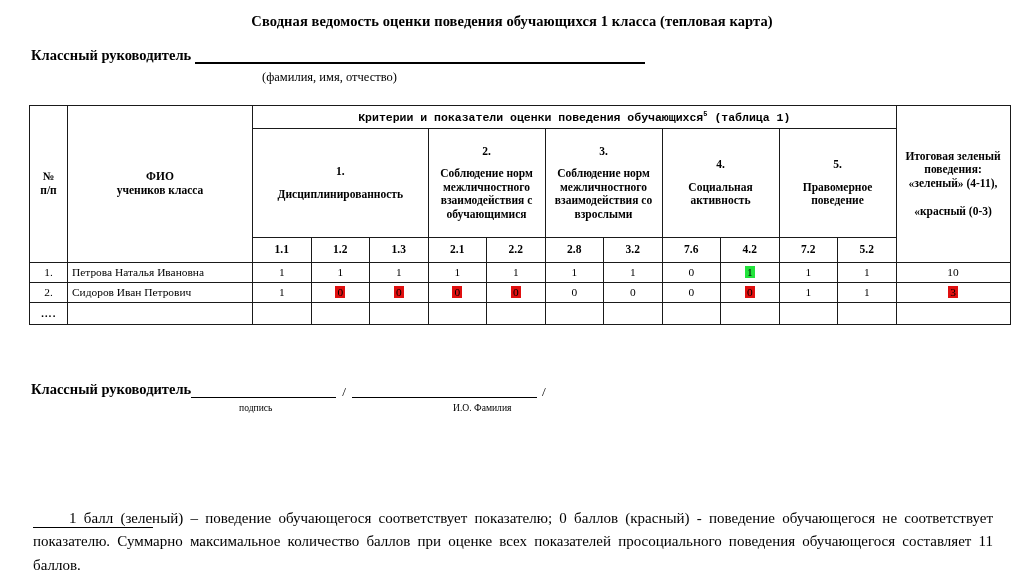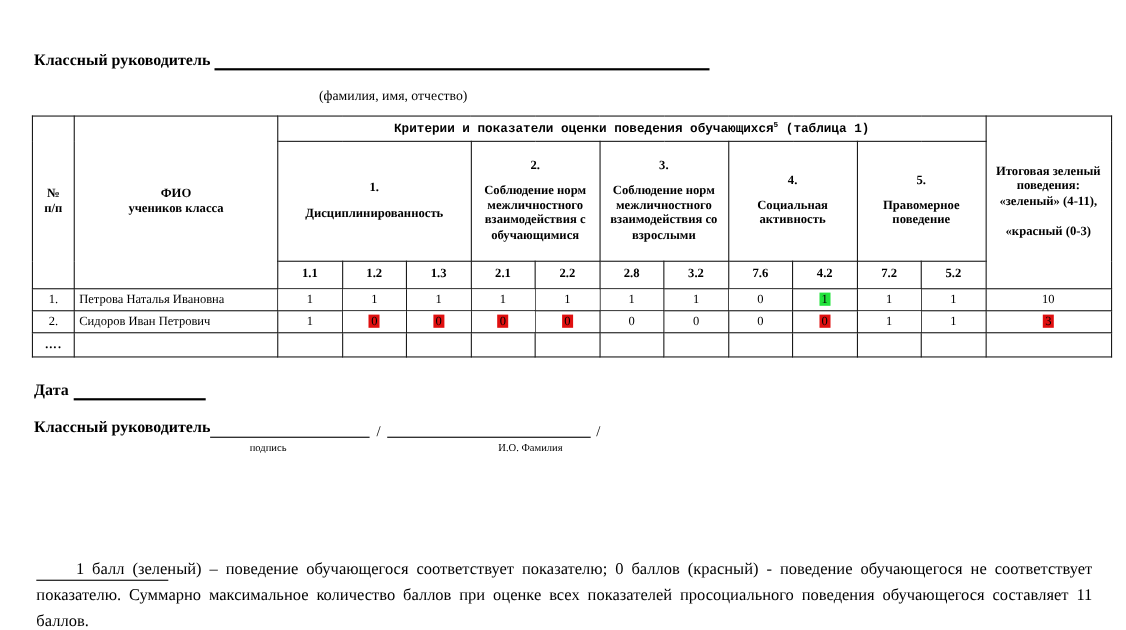--- a/index.html
+++ b/index.html
@@ -19,21 +19,21 @@
   
   .teacher-row{
     position:absolute;left:31px;top:47px;
     display:flex;align-items:flex-end;
   }
   .teacher-label{font-size:14.5px;font-weight:bold;}
   .teacher-rule{
     width:450px;border-bottom:2.2px solid #000;margin-left:4px;height:14px;
   }
   .teacher-hint{
-    position:absolute;left:262px;top:80px;font-size:12.5px;margin-left:28px;
+    position:absolute;left:262px;top:70px;font-size:12.5px;
   }
 
   
   .tbl{
     position:absolute;left:29px;top:105px;
     border-collapse:collapse;
     table-layout:fixed;
     font-family:"Liberation Serif", serif;
   }
   .tbl td,.tbl th{
@@ -90,36 +90,37 @@
   .date-row{position:absolute;left:31px;top:347px;display:flex;align-items:flex-end;}
   .date-label{font-size:14.5px;font-weight:bold;}
   .date-rule{width:120px;border-bottom:2.2px solid #000;margin-left:5px;height:13px;}
 
   .sign-row{position:absolute;left:31px;top:381px;display:flex;align-items:flex-end;}
   .sign-label{font-size:14.5px;font-weight:bold;}
   .rule-sign{width:145px;border-bottom:1.6px solid #000;height:13px;}
   .slash{font-size:13.5px;margin:0 6px;line-height:1;}
   .rule-name{width:185px;border-bottom:1.6px solid #000;height:13px;}
   .slash2{font-size:13.5px;margin-left:5px;line-height:1;}
-  .sign-hint1{position:absolute;left:227px;top:402px;font-size:9.6px;}
+  .sign-hint1{position:absolute;left:239px;top:402px;font-size:9.6px;}
   .sign-hint2{position:absolute;left:453px;top:402px;font-size:9.6px;}
 
   
   .fn-rule{position:absolute;left:33px;top:527px;width:120px;border-top:1.1px solid #000;}
   .footnote{
     position:absolute;left:33px;top:507px;width:960px;
     font-size:15px;line-height:1.55;text-align:justify;
   }
   .footnote .ind{display:inline-block;width:36px;}
 </style>
 </head>
 <body>
 
 <div class="page">
 
+  <div class="doc-title">Сводная ведомость оценки поведения обучающихся 1  класса (тепловая карта)</div>
 
   <div class="teacher-row">
     <span class="teacher-label">Классный руководитель</span>
     <span class="teacher-rule"></span>
   </div>
   <div class="teacher-hint">(фамилия, имя, отчество)</div>
 
   <table class="tbl">
     <colgroup id="cg">
         <col style="width: 37px;">
@@ -224,24 +225,20 @@
           <td class="sub "></td>
           <td class="sub "></td>
           <td class="sub "></td>
           <td class="sub "></td>
           <td class="sub "></td>
           <td class=""></td>
         </tr>
       </tbody>
   </table>
 
-  <div class="date-row">
-    <span class="date-label">Дата</span>
-    <span class="date-rule"></span>
-  </div>
 
   <div class="sign-row">
     <span class="sign-label">Классный руководитель</span>
     <span class="rule-sign"></span>
     <span class="slash">/</span>
     <span class="rule-name"></span>
     <span class="slash2">/</span>
   </div>
   <div class="sign-hint1">подпись</div>
   <div class="sign-hint2">И.О. Фамилия</div>

